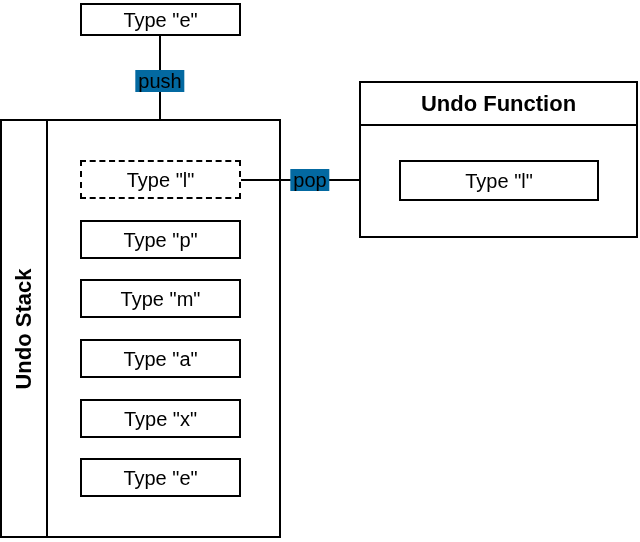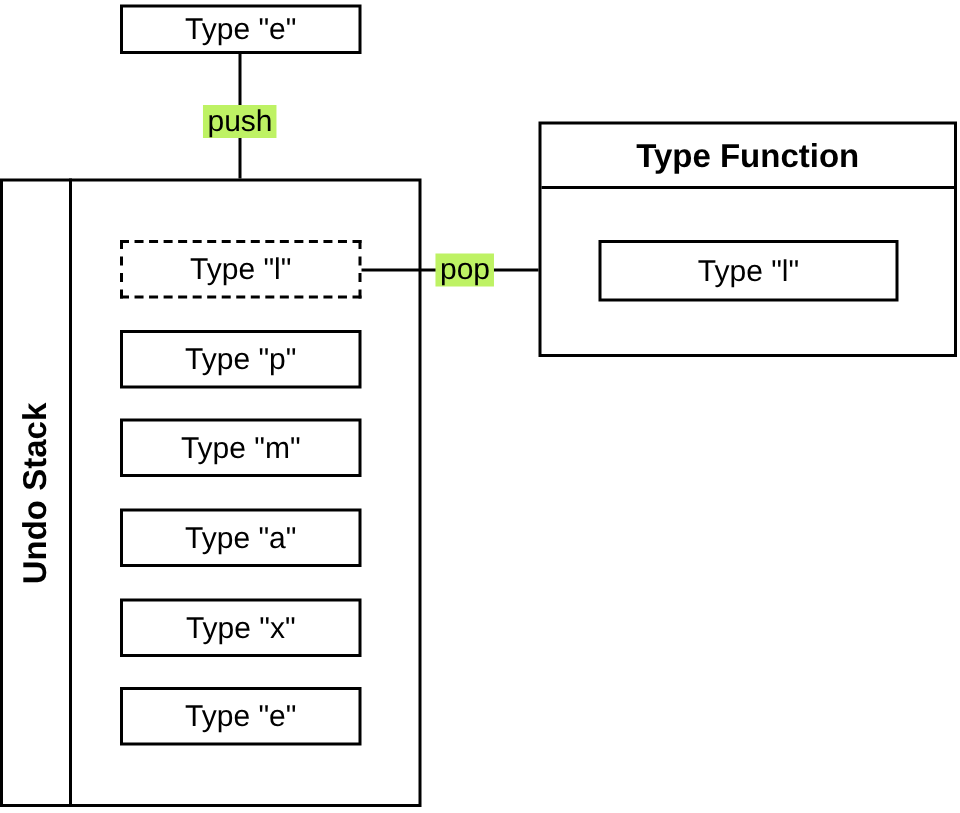--- a/index.html
+++ b/index.html
@@ -29,21 +29,21 @@
 
   
   .push-line { position: absolute; left: 159px; top: 36px; width: 2px; height: 88px; background: #000000; }
   .push-head {
     position: absolute; left: 153px; top: 124px; width: 0; height: 0;
     border-left: 7px solid transparent; border-right: 7px solid transparent;
     border-top: 14px solid #000000;
   }
   .edge-label {
     position: absolute;
-    background: #bef264;
+    background: #0369a1;
     font-size: 20px;
     line-height: 1.1;
     padding: 0 3px;
     white-space: nowrap;
   }
   .push-label { left: 160px; top: 70px; transform: translateX(-50%); }
 
   
   .stack-box { position: absolute; left: 0px; top: 119px; width: 281px; height: 419px; border: 2px solid #000000; background: #ffffff; }
   .stack-divider { position: absolute; left: 46px; top: 119px; width: 2px; height: 419px; background: #000000; }
@@ -123,19 +123,19 @@
   </div>
   <div class="box stack-item si5">
     <span>Type "e"</span>
   </div>
 
   <div class="pop-line"></div>
   <div class="pop-head"></div>
   <span class="edge-label pop-label">pop</span>
 
   <div class="uf-box">
-    <div class="uf-title">Type Function</div>
+    <div class="uf-title">Undo Function</div>
   </div>
   <div class="box uf-item">
     <span>Type "l"</span>
   </div>
 
 </div>
 
 </body></html>

